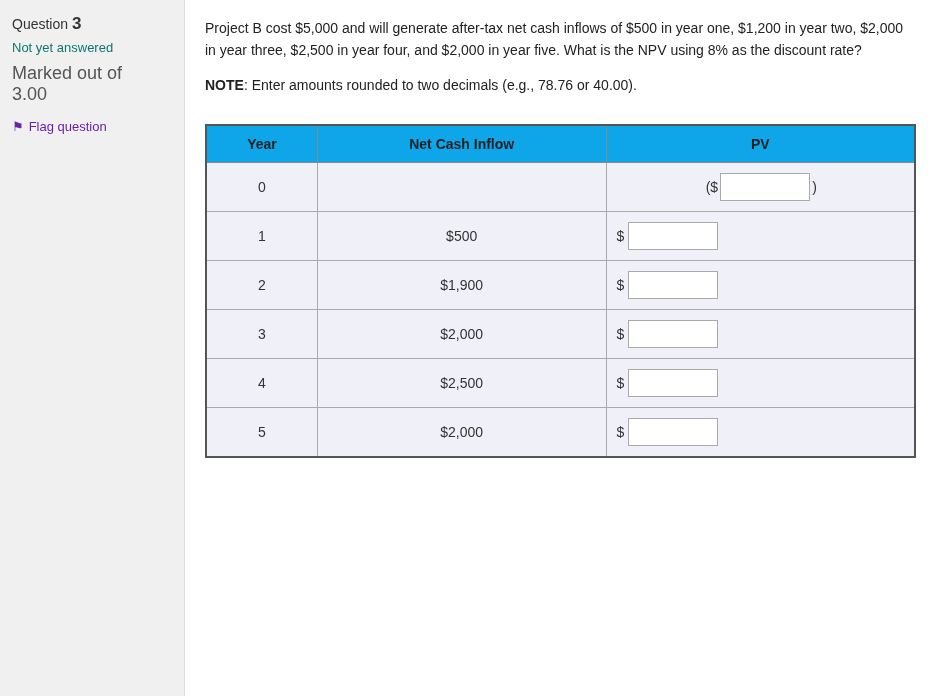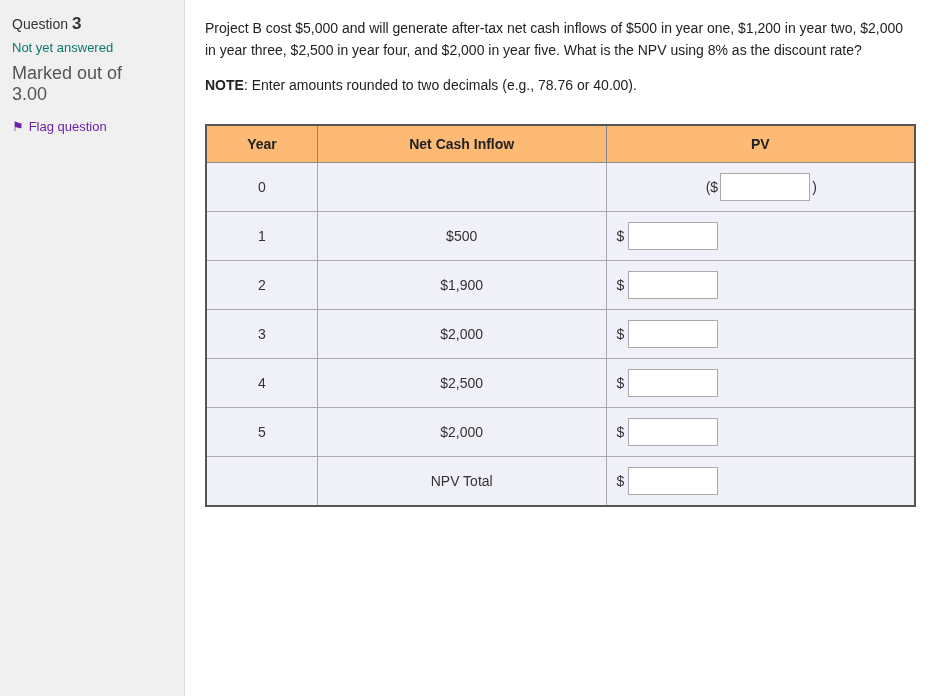--- a/index.html
+++ b/index.html
@@ -90,21 +90,21 @@
       font-weight: bold;
     }
 
     table {
       border-collapse: collapse;
       width: 100%;
       border: 2px solid #555;
     }
 
     table thead tr th {
-      background: #fdba74;
+      background: #0ea5e9;
       border: 1px solid #888;
       padding: 10px 8px;
       text-align: center;
       font-weight: bold;
       font-size: 14px;
       color: #222;
     }
 
     table tbody tr td {
       background: #f0f0f8;
@@ -266,26 +266,16 @@
           <td>5</td>
           <td>$2,000</td>
           <td class="pv-cell">
             <div class="pv-input-wrapper">
               <span class="dollar-sign">$</span>
               <input type="text" aria-label="PV year 5" style="">
             </div>
           </td>
         </tr>
 
-        <tr>
-          <td></td>
-          <td>NPV Total</td>
-          <td class="pv-cell">
-            <div class="pv-input-wrapper">
-              <span class="dollar-sign">$</span>
-              <input type="text" aria-label="NPV Total" style="">
-            </div>
-          </td>
-        </tr>
       </tbody>
     </table>
   </div>
 </div>
 
 </body></html>

